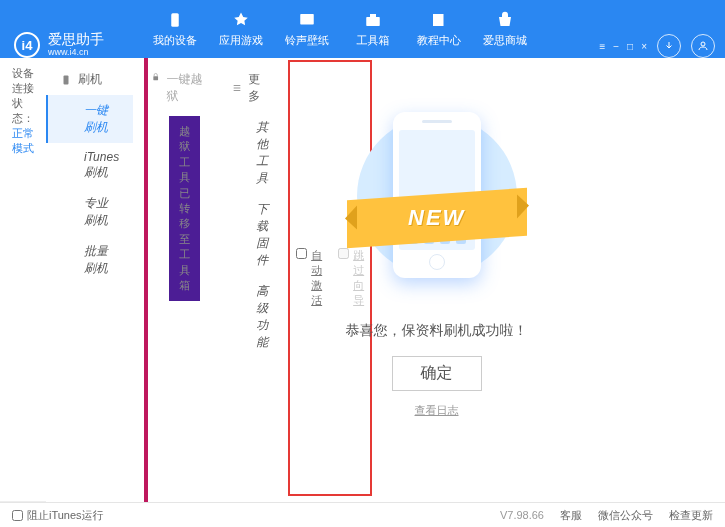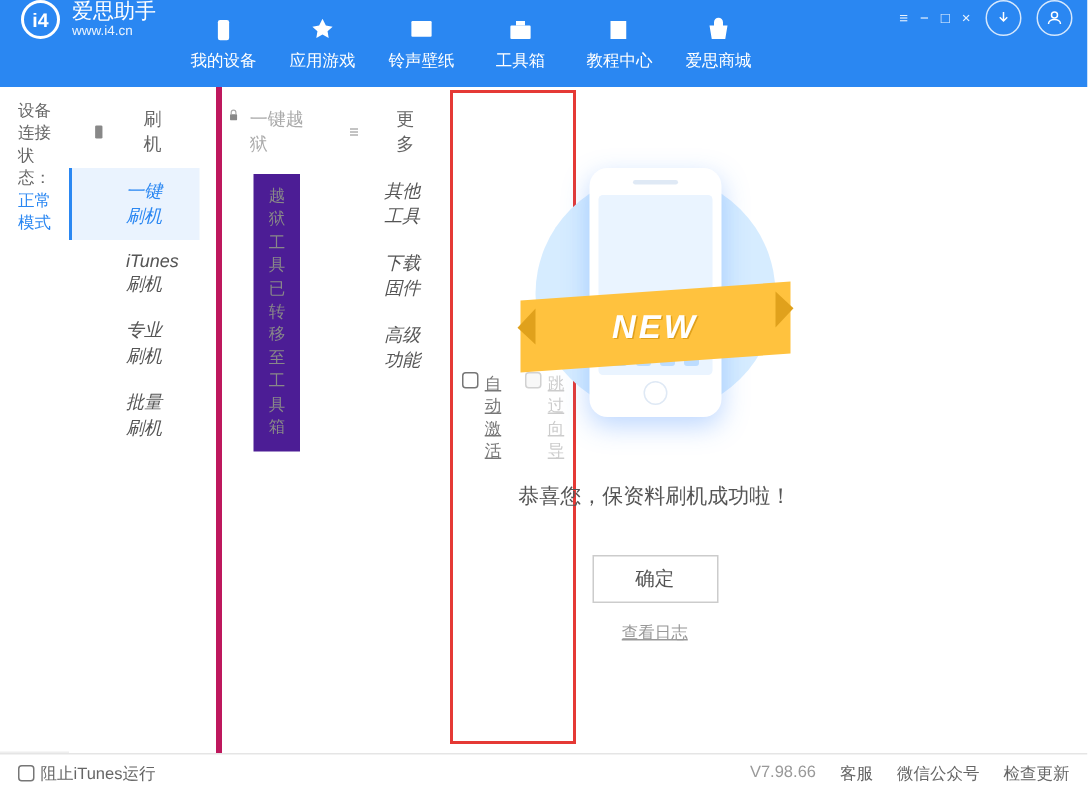--- a/index.html
+++ b/index.html
@@ -1,39 +1,39 @@
 <!DOCTYPE html>
 <html><head>
 <meta charset="utf-8">
 <style>
 * { margin: 0; padding: 0; box-sizing: border-box; font-family: "Microsoft YaHei", Arial, sans-serif; }
 body { width: 725px; height: 527px; overflow: hidden; background: #fff; position: relative; }
 
-.header { height: 58px; background: #2a87f2; display: flex; align-items: flex-start; color: #fff; }
+.header { height: 58px; background: #2a87f2; display: flex; align-items: flex-end; color: #fff; gap: 26px; }
 .logo-block { display: flex; align-items: center; padding: 0 12px 0 14px; }
 .logo-circle { width: 26px; height: 26px; border: 2px solid #fff; border-radius: 50%; display: flex; align-items: center; justify-content: center; font-weight: 700; font-size: 13px; margin-right: 8px; }
 .logo-text { display: flex; flex-direction: column; line-height: 1.1; }
 .logo-title { font-size: 14px; font-weight: 400; }
 .logo-url { font-size: 9px; opacity: .9; }
 .nav { display: flex; height: 100%; }
 .nav-item { width: 66px; display: flex; flex-direction: column; align-items: center; justify-content: center; font-size: 11px; cursor: pointer; }
 .nav-item.active { background: #1a73e0; }
 .nav-icon { width: 18px; height: 18px; margin-bottom: 4px; fill: #fff; }
 .header-right { margin-left: auto; display: flex; align-items: center; padding-right: 10px; gap: 10px; }
 .win-controls { display: flex; gap: 8px; font-size: 10px; opacity: .9; }
 .win-btn { cursor: pointer; }
 .circ-btn { width: 24px; height: 24px; border: 1.5px solid rgba(255,255,255,.8); border-radius: 50%; display: flex; align-items: center; justify-content: center; cursor: pointer; }
 .circ-btn svg { width: 12px; height: 12px; stroke: #fff; fill: none; stroke-width: 2; }
 
 .body-row { display: flex; height: 444px; }
 .sidebar { width: 148px; border-right: 4px solid #be185d; display: flex; font-size: 12px; color: #555; }
 .conn-status { padding: 8px 12px; font-size: 11px; color: #666; border-bottom: 1px solid #eee; }
 .conn-mode { color: #2a87f2; }
 .side-group { padding: 6px 0; }
-.side-head { display: flex; align-items: center; padding: 7px 14px; color: #666; cursor: default; gap: 24px; }
+.side-head { display: flex; align-items: center; padding: 7px 14px; color: #666; cursor: default; gap: 6px; }
 .side-head svg, .side-sub-lock svg { width: 12px; height: 12px; fill: #888; }
 .side-sub { padding: 7px 14px 7px 38px; cursor: pointer; color: #555; font-style: italic; }
 .side-sub.active { background: #eaf3fe; color: #2a87f2; border-left: 2px solid #2a87f2; padding-left: 36px; }
 .side-sub-lock { display: flex; align-items: flex-start; gap: 6px; padding: 7px 14px 7px 18px; color: #aaa; }
 .side-note { background: #4c1d95; color: #888; font-size: 11px; padding: 8px 10px; margin: 4px 18px 6px 36px; line-height: 1.4; cursor: pointer; }
 .redbox { border: 2px solid #e53935; margin: 2px 6px 6px 6px; padding: 8px 6px; display: flex; gap: 16px; align-items: center; font-size: 11px; color: #777; }
 .redbox label { display: flex; align-items: flex-start; gap: 4px; cursor: pointer; text-decoration: underline; }
 .redbox input { width: 11px; height: 11px; }
 .dim { color: #ccc; }
 
@@ -45,21 +45,21 @@
 .phone:after { content:''; position:absolute; bottom:8px; left:50%; transform:translateX(-50%); width:14px; height:14px; border:1.5px solid #dfe9f5; border-radius:50%; }
 .screen { position:absolute; top:18px; left:6px; right:6px; bottom:28px; background:#eaf4ff; border-radius:3px; }
 .ico-row { position:absolute; bottom:6px; left:6px; right:6px; display:flex; justify-content:space-around; }
 .ico-row span { width:10px; height:10px; background:#bcdcff; border-radius:2px; }
 .ribbon { position:absolute; top:88px; left:-10px; right:-10px; height:48px; background:#ffc23e; transform:skewY(-4deg); display:flex; align-items:center; justify-content:center; }
 .ribbon:before,.ribbon:after { content:''; position:absolute; width:0; height:0; border:12px solid transparent; }
 .ribbon:before { left:-14px; border-right-color:#e0a11c; top:6px; }
 .ribbon:after { right:-14px; border-left-color:#e0a11c; top:6px; }
 .ribbon-text { color:#fff; font-weight:900; font-size:22px; letter-spacing:2px; font-style:italic; transform:skewY(4deg); text-shadow:1px 1px 0 #e0a11c; }
 .success-text { font-size: 14px; color: #555; margin-bottom: 16px; }
-.ok-btn { border: 1px solid #ccc; background: #fff; padding: 6px 28px; font-size: 13px; color: #555; cursor: pointer; margin-bottom: 12px; margin-top: 14px; }
+.ok-btn { border: 1px solid #ccc; background: #fff; padding: 6px 28px; font-size: 16px; color: #555; cursor: pointer; margin-bottom: 12px; }
 .log-link { font-size: 11px; color: #999; text-decoration: underline; cursor: pointer; }
 
 .footer { height: 25px; border-top: 1px solid #e5e5e5; display: flex; align-items: center; font-size: 11px; color: #666; padding: 0 12px; }
 .footer label { display: flex; align-items: center; gap: 4px; cursor: pointer; }
 .footer input { width: 11px; height: 11px; }
 .footer .ver { margin-left: auto; color: #999; }
 .footer .flink { margin-left: 16px; cursor: pointer; }
 </style>
 </head>
 <body>

